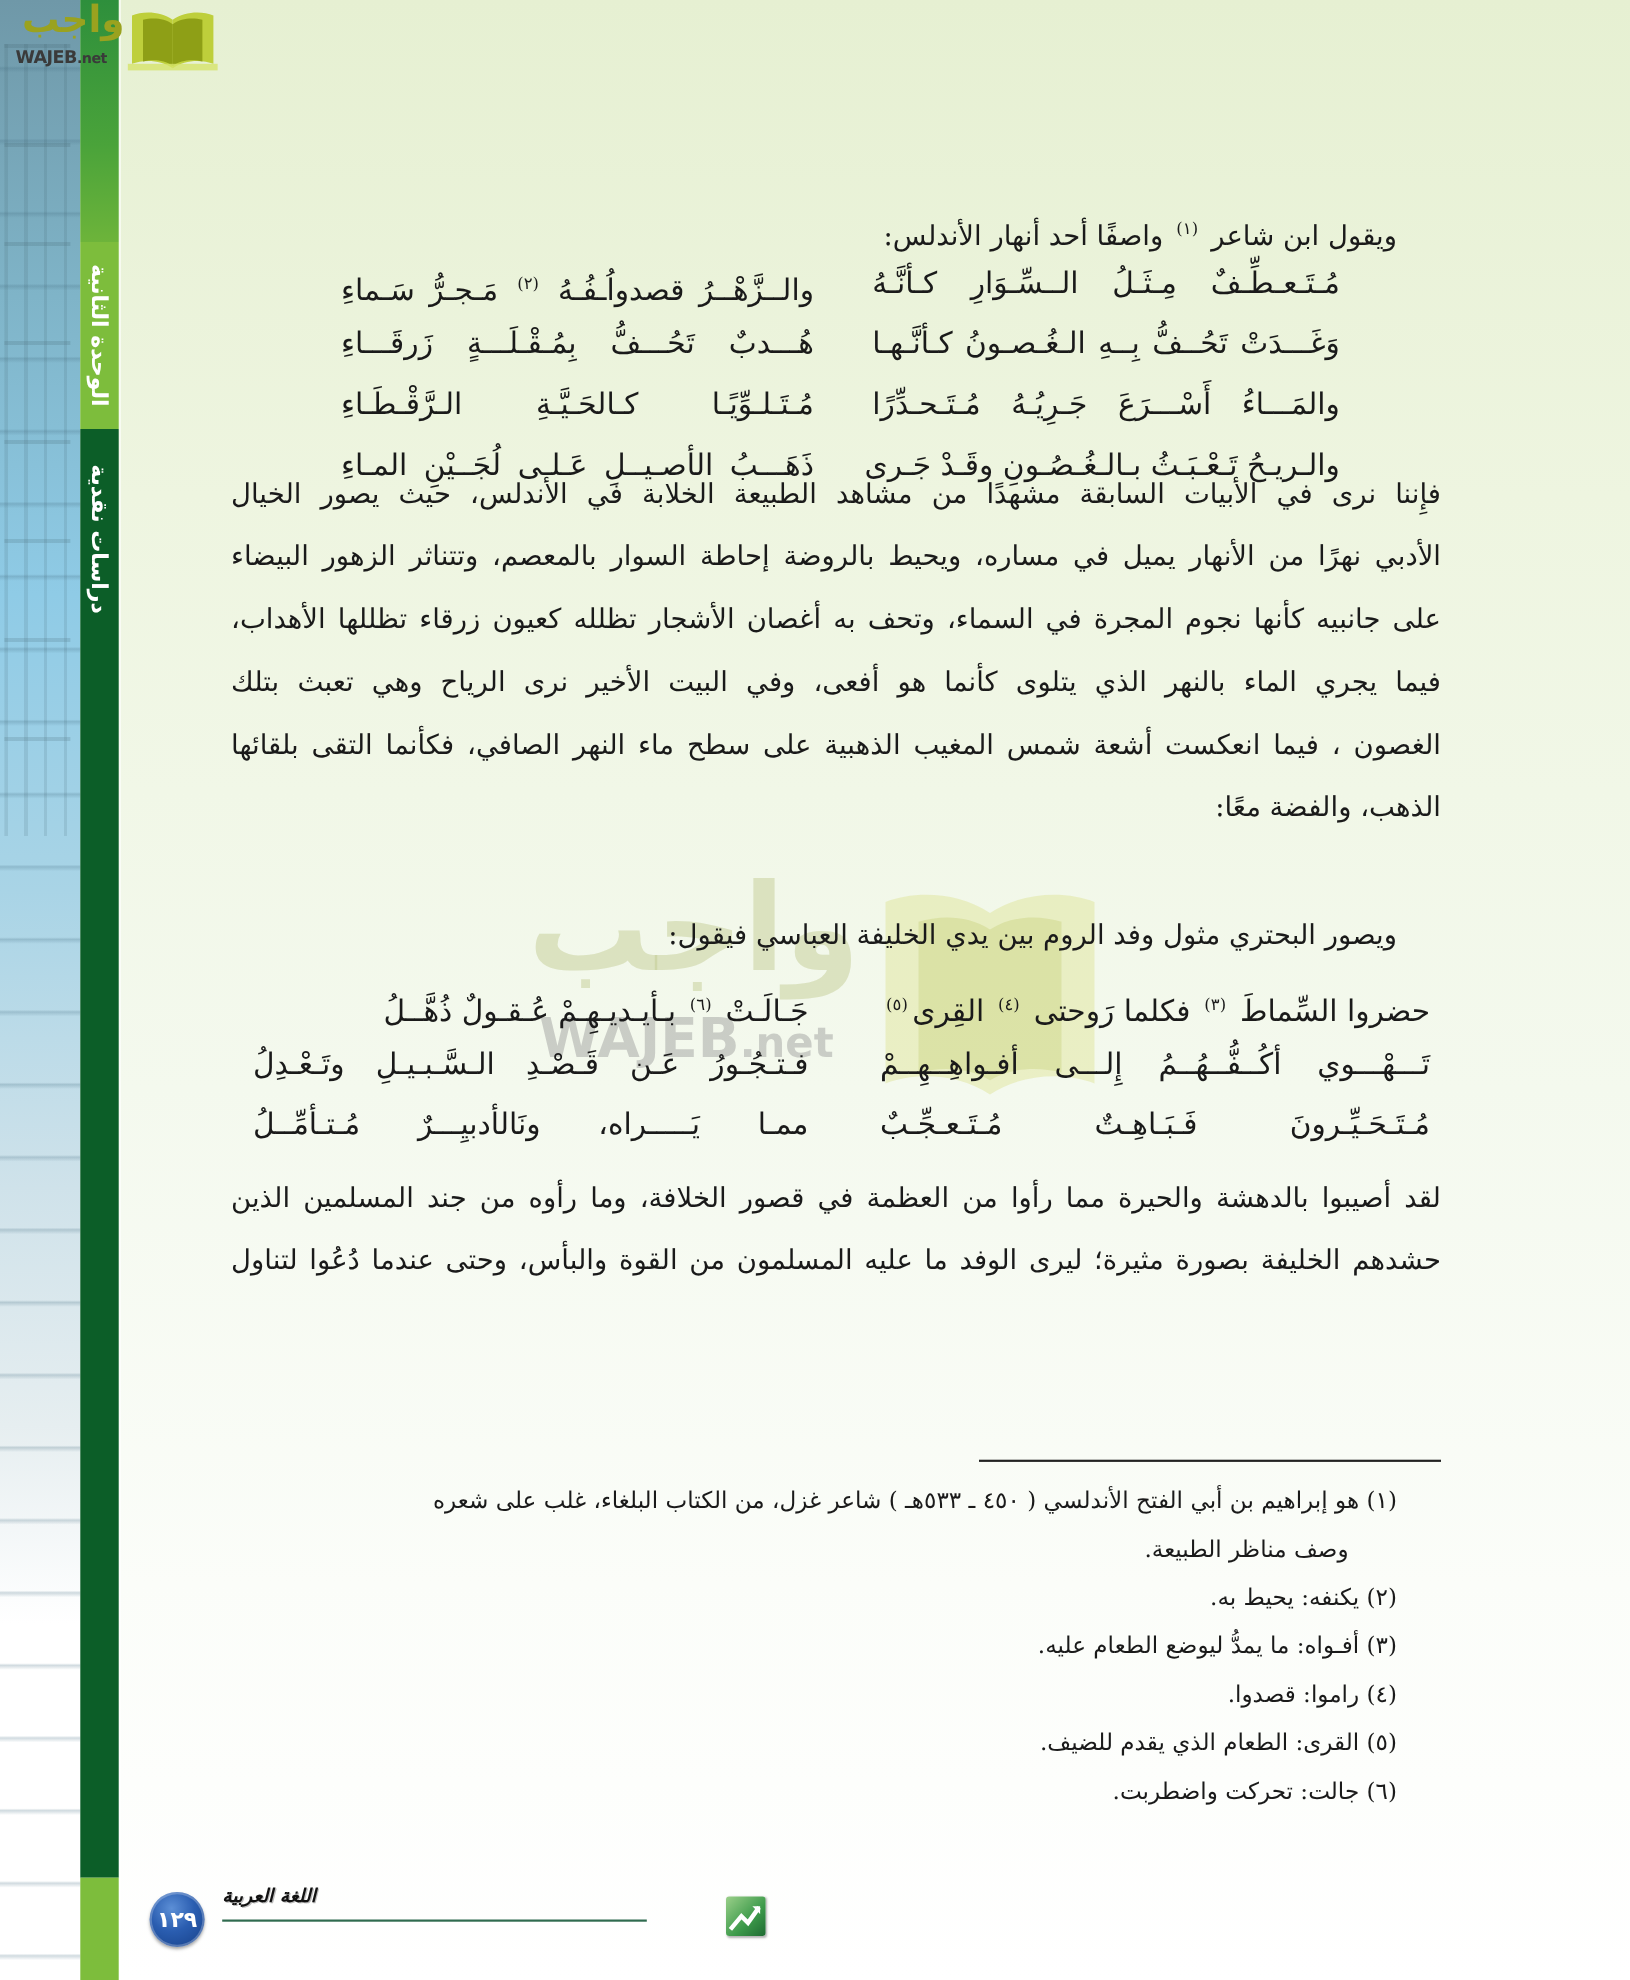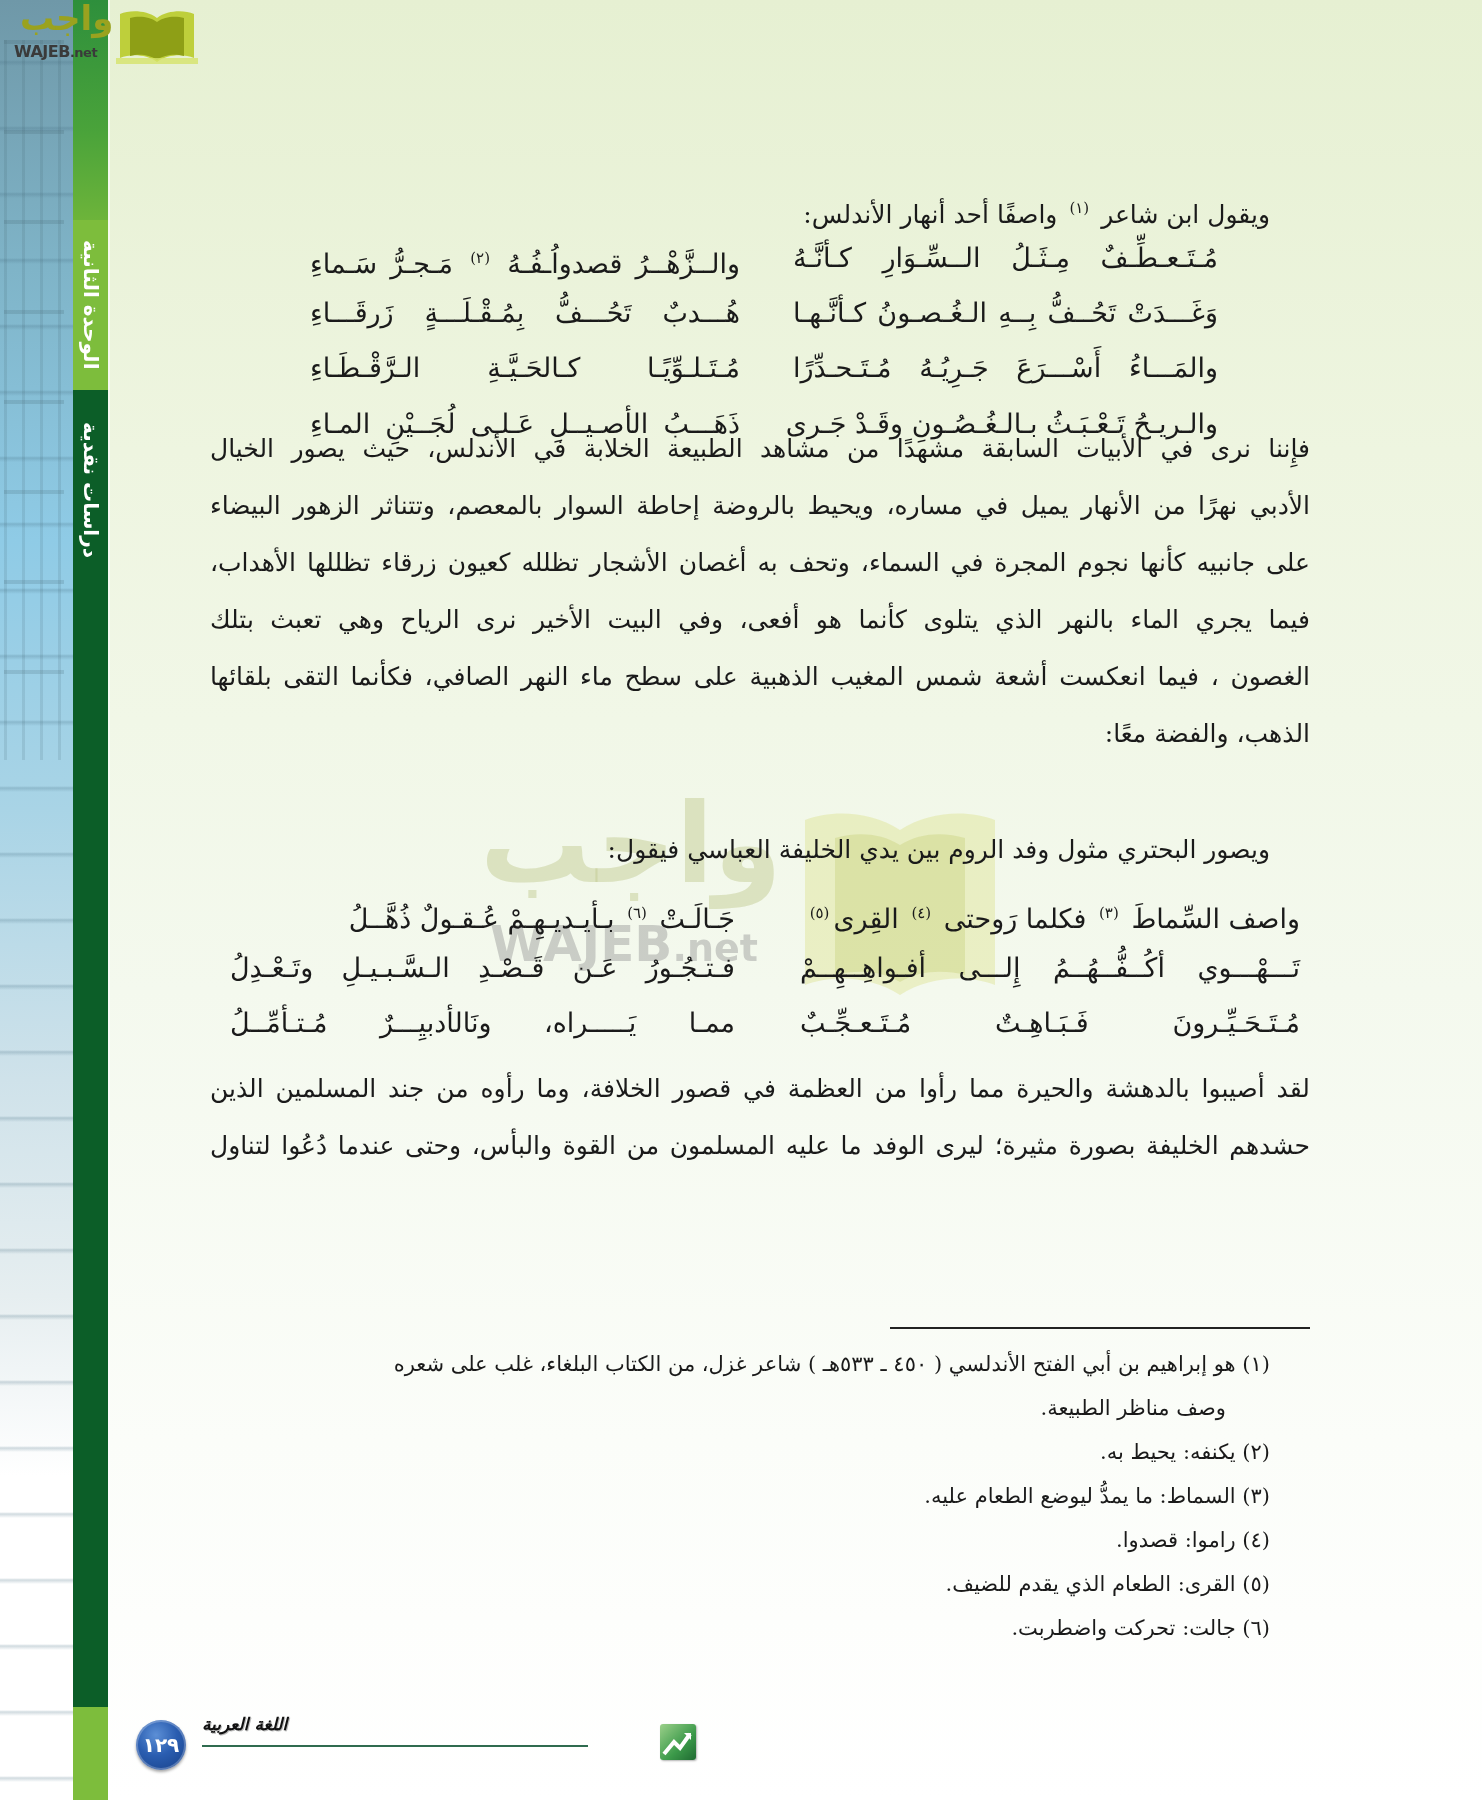--- a/index.html
+++ b/index.html
@@ -202,21 +202,21 @@
     <span class="para-line">فيما يجري الماء بالنهر الذي يتلوى كأنما هو أفعى، وفي البيت الأخير نرى الرياح وهي تعبث بتلك</span>
     <span class="para-line">الغصون ، فيما انعكست أشعة شمس المغيب الذهبية على سطح ماء النهر الصافي، فكأنما التقى بلقائها</span>
     <span class="para-line last">الذهب، والفضة معًا:</span>
   </div>
 
   <div class="intro" style="top:650px;">ويصور البحتري مثول وفد الروم بين يدي الخليفة العباسي فيقول:</div>
 
   <div class="verse-block block2" style="top:705px;">
     <div class="verse-row" style="top:0px;">
       <span class="hemi first" style="text-align:right;text-align-last:right;">
-        <span>واصف السِّماطَ</span>
+        <span>حضروا السِّماطَ</span>
         <sup class="fn">(٣)</sup>
         <span>فكلما رَوحتى</span>
         <sup class="fn">(٤)</sup>
         <span>القِرى</span><sup class="fn">(٥)</sup>
       </span>
       <span class="hemi second" style="text-align:right;text-align-last:right;">
         <span>جَـالَـتْ</span>
         <sup class="fn">(٦)</sup>
         <span>بـأيـديـهِـمْ عُـقـولٌ ذُهَّــلُ</span>
       </span>
@@ -234,21 +234,21 @@
   <div class="para" style="top:880px;">
     <span class="para-line">لقد أصيبوا بالدهشة والحيرة مما رأوا من العظمة في قصور الخلافة، وما رأوه من جند المسلمين الذين</span>
     <span class="para-line">حشدهم الخليفة بصورة مثيرة؛ ليرى الوفد ما عليه المسلمون من القوة والبأس، وحتى عندما دُعُوا لتناول</span>
   </div>
 
   <div class="footnote-rule"></div>
   <div class="footnotes">
     <span class="fn-item"><span>(١)</span> <span>هو إبراهيم بن أبي الفتح الأندلسي ( ٤٥٠ ـ ٥٣٣هـ ) شاعر غزل، من الكتاب البلغاء، غلب على شعره</span></span>
     <span class="fn-item cont">وصف مناظر الطبيعة.</span>
     <span class="fn-item"><span>(٢)</span> <span>يكنفه: يحيط به.</span></span>
-    <span class="fn-item"><span>(٣)</span> <span>السماط: ما يمدُّ ليوضع الطعام عليه.</span></span>
+    <span class="fn-item"><span>(٣)</span> <span>أفـواه: ما يمدُّ ليوضع الطعام عليه.</span></span>
     <span class="fn-item"><span>(٤)</span> <span>راموا: قصدوا.</span></span>
     <span class="fn-item"><span>(٥)</span> <span>القرى: الطعام الذي يقدم للضيف.</span></span>
     <span class="fn-item"><span>(٦)</span> <span>جالت: تحركت واضطربت.</span></span>
   </div>
 </div>
 
 <div class="footer">
   <div class="page-badge">١٢٩</div>
   <div class="footer-title">اللغة العربية</div>
   <div class="footer-rule"></div>

